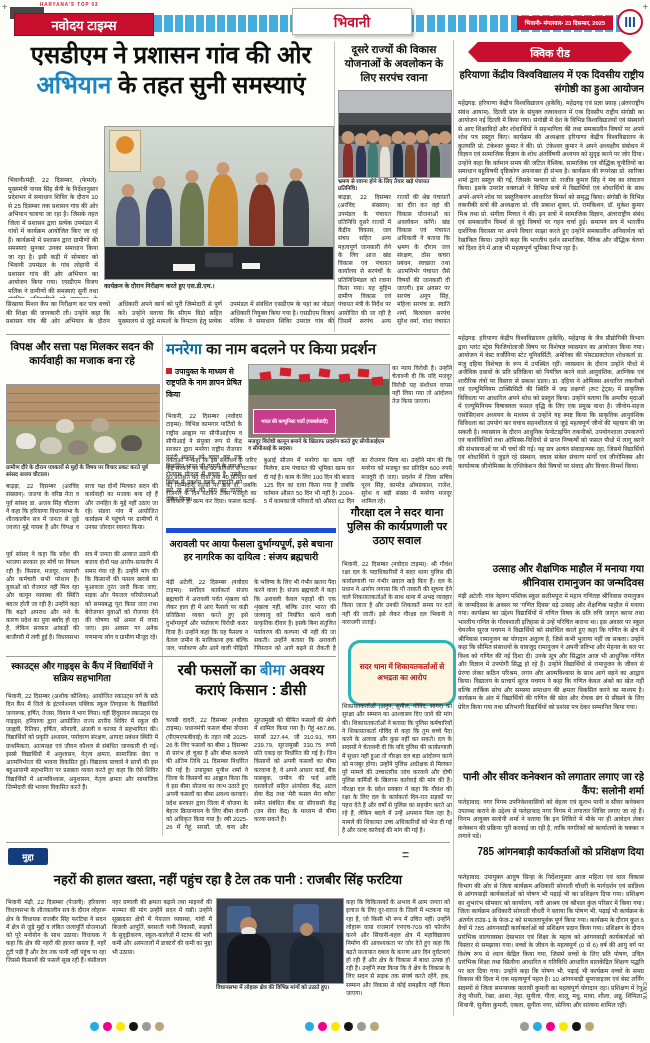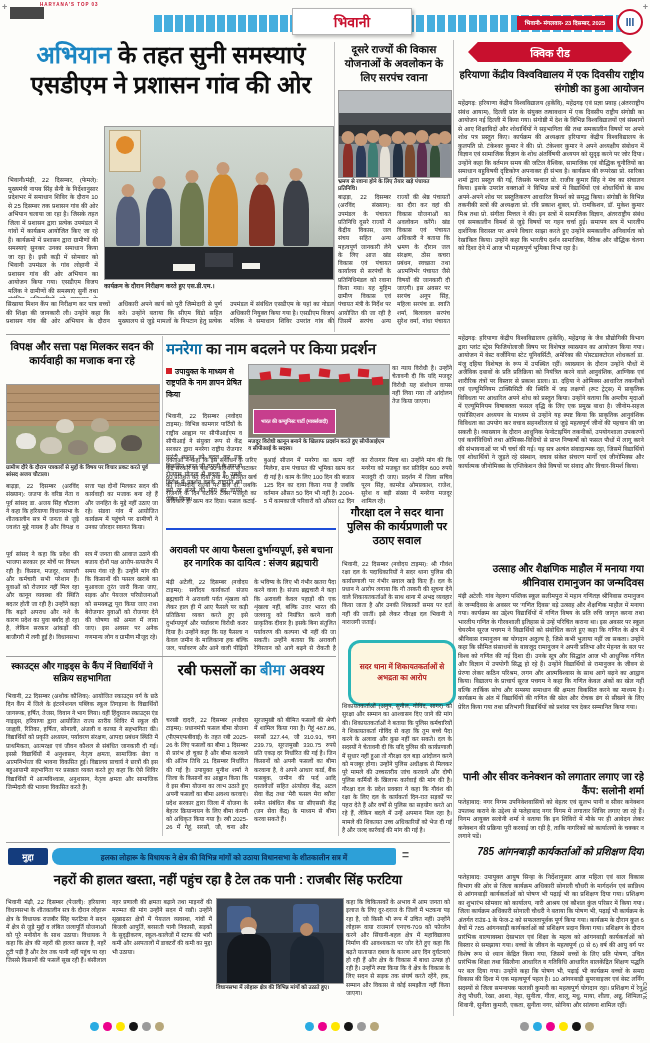--- a/index.html
+++ b/index.html
@@ -16,21 +16,21 @@
         color:#fff;font-weight:700;font-size:13px;display:flex;align-items:center;justify-content:center;
         border:1px solid #8e0b20;}
   .bars{position:absolute;left:154px;top:15px;right:16px;height:17px;
         background:repeating-linear-gradient(90deg,#45aede 0 8px,#ffffff 8px 10.5px);}
   .section-ribbon{position:absolute;left:292px;top:8px;width:118px;height:25px;background:#ffffff;
         border:1px solid #b5b5b5;box-shadow:2px 2px 3px rgba(0,0,0,.25);display:flex;align-items:center;justify-content:center;
         color:#c8102e;font-weight:700;font-size:14px;}
   .datebox{position:absolute;left:517px;top:16px;width:96px;height:14px;background:#c8102e;color:#fff;
         font-size:5.8px;font-weight:700;display:flex;align-items:center;justify-content:center;}
   .pagecircle{position:absolute;left:617px;top:9px;width:22px;height:22px;border:2.5px solid #c8102e;border-radius:50%;
-        background:#fff;color:#1a4f8f;font-weight:700;font-size:10px;display:flex;align-items:center;justify-content:center;}
+        background:#fff;color:#1a4f8f;font-weight:700;font-size:14px;display:flex;align-items:center;justify-content:center;}
   
   .h-main{position:absolute;left:4px;top:40px;width:334px;text-align:center;font-weight:700;
         font-size:24px;line-height:1.25;color:#0e0e0e;}
   .acc-blue{color:#1c86c2;}
   .acc-red{color:#0369a1;}
   .deck{font-size:8px;font-weight:700;line-height:1.5;color:#101010;}
   .bullet{display:inline-block;width:6px;height:6px;background:#d42027;margin-right:3px;}
   .body-txt{font-size:6.1px;line-height:1.4;text-align:justify;color:#222;overflow:hidden;}
   .cap{font-size:6.3px;font-weight:700;color:#333;line-height:1.3;overflow:hidden;}
   .hl{font-weight:700;color:#0e0e0e;text-align:center;overflow:hidden;}
@@ -81,28 +81,29 @@
 </head>
 <body>
 
 <div class="page">
 
   <div class="crop" style="left:2px;top:2px;">+</div>
   <div class="crop" style="right:2px;top:2px;">+</div>
 
   <div class="tagline">HARYANA'S TOP 03</div>
   <div class="logo-fold"></div>
+  <div class="logo">नवोदय टाइम्स</div>
   <div class="bars"></div>
   <div class="section-ribbon">भिवानी</div>
   <div class="datebox">भिवानी•  मंगलवार•  23 दिसम्बर, 2025</div>
   <div class="pagecircle">III</div>
 
   <div class="h-main">
+    <div>एसडीएम ने प्रशासन गांव की ओर</div>
     <div><span class="acc-blue">अभियान</span><span> के तहत सुनी समस्याएं</span></div>
-    <div>एसडीएम ने प्रशासन गांव की ओर</div>
   </div>
   <div class="abs body-txt" style="left:8px;top:176px;width:90px;height:122px;">भिवानी/मंढ़ी, 22 दिसम्बर, (फेमले):  मुख्यमंत्री नायब सिंह सैनी के निर्देशानुसार प्रदेशभर में समाधान शिविर के दौरान 10 से 25 दिसम्बर तक प्रशासन गांव की ओर अभियान चलाया जा रहा है। जिसके तहत जिला में प्रशासन द्वारा प्रत्येक उपमंडल में गांवों में कार्यक्रम आयोजित किए जा रहे हैं। कार्यक्रमों में प्रशासन द्वारा ग्रामीणों की समस्याएं सुनकर उनका समाधान किया जा रहा है। इसी कड़ी में सोमवार को भिवानी उपमंडल के गांव लोहानी में प्रशासन गांव की ओर अभियान का आयोजन किया गया। एसडीएम विजय मलिक ने ग्रामीणों की समस्याएं सुनीं तथा संबंधित अधिकारियों को समाधान के निर्देश दिए। इस अभियान के दौरान निहाल सिंह, मनोज सिंह, गोपाल व कमला ने बिजली लाइन ठीक करने, पेयजल आपूर्ति, गलियों में जलभराव आदि समस्याएं रखीं। एसडीएम ने मौके पर ही अधिकांश समस्याओं का समाधान करवाया तथा शेष के लिए संबंधित विभागों को तुरंत कार्रवाई के निर्देश दिए।</div>
 
   <div class="ph p1" style="left:104px;top:126px;width:228px;height:152px;">
     <div class="poster"></div>
     <div class="fig" style="left:18%;width:26px;height:58px;background:#44506b;"></div>
     <div class="fig" style="left:33%;width:24px;height:64px;background:#707a50;"></div>
     <div class="fig" style="left:45%;width:30px;height:72px;background:#d08a2f;"></div>
     <div class="fig" style="left:63%;width:26px;height:62px;background:#833325;"></div>
     <div class="fig" style="left:78%;width:26px;height:66px;background:#3c4048;"></div>
@@ -162,53 +163,53 @@
     <span class="fl" style="left:50%;top:6%;transform:rotate(8deg);"></span>
     <span class="fl" style="left:64%;top:12%;transform:rotate(-6deg);"></span>
     <span class="fl" style="left:78%;top:5%;transform:rotate(5deg);"></span>
     <span class="fl" style="left:88%;top:16%;transform:rotate(-5deg);"></span>
     <div class="p4-banner">भारत की कम्युनिस्ट पार्टी (मार्क्सवादी)</div>
   </div>
   <div class="abs body-txt" style="left:392px;top:364px;width:60px;height:88px;font-size:5.9px;">का न्याय विरोधी है। उन्होंने चेतावनी दी कि यदि मजदूर विरोधी यह संशोधन वापस नहीं लिया गया तो आंदोलन तेज किया जाएगा।</div>
   <div class="abs cap" style="left:248px;top:438px;width:140px;height:15px;font-size:5.6px;">मजदूर विरोधी कानून बनाने के खिलाफ प्रदर्शन करते हुए सीपीआईएम व सीपीआई के सदस्य।</div>
   <div class="abs body-txt" style="left:166px;top:456px;width:286px;height:66px;column-count:3;column-gap:7px;font-size:5.9px;">वक्ताओं ने कहा कि इस संशोधन के जरिए केंद्र सरकार का फंड 90 प्रतिशत से घटाकर 60 प्रतिशत कर दिया तथा 40 प्रतिशत खर्च की जिम्मेदारी राज्यों पर डाल दी, जबकि रोजगार के दिन घटाकर टैक्स मजदूरी का अधिकार ही खत्म कर दिया। फसल कटाई-बुआई सीजन में मनरेगा का काम नहीं मिलेगा, ग्राम पंचायत की भूमिका खत्म कर दी गई है। काम के लिए 100 दिन की बजाय 125 दिन का दावा किया गया है जबकि वर्तमान औसत 50 दिन भी नहीं है। 2004-5 में कामकाजी परिवारों को औसत 62 दिन का रोजगार मिला था। उन्होंने मांग की कि मनरेगा को मजबूत कर प्रतिदिन 600 रुपये मजदूरी दी जाए। प्रदर्शन में जिला सचिव पूरन सिंह, कामरेड ओमप्रकाश, राजेश, सुरेश व बड़ी संख्या में मनरेगा मजदूर शामिल रहे।</div>
 
-  <div class="abs hl" style="left:166px;top:528px;width:170px;height:44px;font-size:9.5px;line-height:1.35;border-top:2px solid #1d4ed8;padding-top:14px;">अरावली पर आया फैसला दुर्भाग्यपूर्ण, इसे बचाना हर नागरिक का दायित्व : संजय ब्रह्मचारी</div>
+  <div class="abs hl" style="left:166px;top:528px;width:170px;height:44px;font-size:9.5px;line-height:1.35;border-top:5px solid #1d4ed8;padding-top:5px;">अरावली पर आया फैसला दुर्भाग्यपूर्ण, इसे बचाना हर नागरिक का दायित्व : संजय ब्रह्मचारी</div>
   <div class="abs body-txt" style="left:166px;top:578px;width:170px;height:76px;column-count:2;column-gap:6px;font-size:5.9px;">मंढ़ी अटेली, 22 दिसम्बर (नवोदय टाइम्स):  सर्वोदय कार्यकर्ता संजय ब्रह्मचारी ने अरावली पर्वत शृंखला को लेकर हाल ही में आए फैसले पर कड़ी प्रतिक्रिया व्यक्त करते हुए इसे दुर्भाग्यपूर्ण और पर्यावरण विरोधी करार दिया है। उन्होंने कहा कि यह फैसला न केवल जमीन के मालिकाना हक बल्कि जल, पर्यावरण और आने वाली पीढ़ियों के भविष्य के लिए भी गंभीर खतरा पैदा करने वाला है। संजय ब्रह्मचारी ने कहा कि अरावली केवल पहाड़ों की एक शृंखला नहीं, बल्कि उत्तर भारत की जलवायु को नियंत्रित करने वाली प्राकृतिक दीवार है। इसके बिना संतुलित पर्यावरण की कल्पना भी नहीं की जा सकती। उन्होंने बताया कि अरावली रेगिस्तान को आगे बढ़ने से रोकती है और भूजल स्तर बनाए रखने व वायु प्रदूषण नियंत्रण में महत्वपूर्ण भूमिका निभाती है। हर नागरिक का दायित्व है कि वह इस धरोहर को बचाने के लिए आगे आए और इसके संरक्षण के लिए आवाज उठाए।</div>
 
   <div class="vrule" style="left:338px;top:506px;height:330px;"></div>
   <div class="abs hl" style="left:342px;top:506px;width:110px;height:50px;font-size:11px;line-height:1.25;">गौरक्षा दल ने सदर थाना पुलिस की कार्यप्रणाली पर उठाए सवाल</div>
   <div class="abs body-txt" style="left:342px;top:560px;width:110px;height:78px;font-size:5.9px;">भिवानी, 22 दिसम्बर (नवोदय टाइम्स):  श्री गौवंश रक्षा दल के पदाधिकारियों ने सदर थाना पुलिस की कार्यप्रणाली पर गंभीर सवाल खड़े किए हैं। दल के प्रधान ने आरोप लगाया कि गौ तस्करी की सूचना देने वाले शिकायतकर्ताओं के साथ थाना में अभद्र व्यवहार किया जाता है और उनकी शिकायतें समय पर दर्ज नहीं की जातीं। इसे लेकर गौरक्षा दल भिवानी ने नाराजगी जताई।</div>
   <div class="inset" style="left:348px;top:640px;width:96px;height:54px;">सदर थाना में शिकायतकर्ताओं से अभद्रता का आरोप</div>
   <div class="abs body-txt" style="left:342px;top:702px;width:110px;height:134px;font-size:5.9px;">शिकायतकर्ताओं (अनुप, सुनील, गोविंद, सागर) को सुरक्षा और सम्मान का आश्वासन दिए जाने की मांग की। शिकायतकर्ताओं ने बताया कि पुलिस कर्मचारियों ने शिकायतकर्ता गोविंद से कहा कि तुम बच्चे पैदा करने के अलावा और कुछ नहीं कर सकते। दल के सदस्यों ने चेतावनी दी कि यदि पुलिस की कार्यप्रणाली में सुधार नहीं हुआ तो गौरक्षा दल बड़ा आंदोलन करने को मजबूर होगा। उन्होंने पुलिस अधीक्षक से मिलकर पूरे मामले की उच्चस्तरीय जांच करवाने और दोषी पुलिस कर्मियों के खिलाफ कार्रवाई की मांग की है। गौरक्षा दल के प्रदेश प्रवक्ता ने कहा कि गौवंश की रक्षा के लिए दल के कार्यकर्ता दिन-रात सड़कों पर पहरा देते हैं और वर्षों से पुलिस का सहयोग करते आ रहे हैं, लेकिन बदले में उन्हें अपमान मिल रहा है। मामले की शिकायत उच्च अधिकारियों को भेज दी गई है और जल्द कार्रवाई की मांग की गई है।</div>
 
   <div class="hrule" style="left:6px;top:656px;width:330px;"></div>
 
   <div class="abs hl" style="left:6px;top:660px;width:152px;height:28px;font-size:9px;line-height:1.35;">स्काउट्स और गाइड्स के कैंप में विद्यार्थियों ने सक्रिय सहभागिता</div>
   <div class="abs body-txt" style="left:6px;top:692px;width:152px;height:144px;font-size:5.9px;">भिवानी, 22 दिसम्बर (अशोक कौशिक):  आयोजित स्काउट्स वर्ग के छठे दिन कैंप में जिले के इंटरनेशनल पब्लिक स्कूल तिगड़ाना के विद्यार्थियों जागरूक, हर्षित, तेजस, विवान ने भाग लिया। वहीं हिंदुस्तान स्काउट्स एंड गाइड्स, हरियाणा द्वारा आयोजित राज्य स्तरीय शिविर में स्कूल की जाह्नवी, रितिका, हर्षिता, सोनाली, अंजली व काव्या ने सहभागिता की। विद्यार्थियों को प्रकृति अध्ययन, पर्यावरण संरक्षण, आपदा प्रबंधन स्थिति में प्राथमिकता, आत्मरक्षा एवं जीवन कौशल से संबंधित जानकारी दी गई। इससे विद्यार्थियों में अनुशासन, नेतृत्व क्षमता, सामाजिक सेवा व आत्मनिर्भरता की भावना विकसित हुई। विद्यालय प्राचार्य ने छात्रों की इस बहुआयामी सहभागिता पर प्रसन्नता व्यक्त करते हुए कहा कि ऐसे शिविर विद्यार्थियों में आत्मविश्वास, अनुशासन, नेतृत्व क्षमता और सामाजिक जिम्मेदारी की भावना विकसित करते हैं।</div>
 
   <div class="abs hl" style="left:166px;top:660px;width:170px;height:50px;font-size:15px;line-height:1.3;">
     <div><span>रबी फसलों का </span><span class="acc-blue">बीमा</span><span> अवश्य</span></div>
+    <div>कराएं किसान : डीसी</div>
   </div>
   <div class="abs body-txt" style="left:166px;top:716px;width:170px;height:120px;column-count:2;column-gap:6px;font-size:5.9px;">चरखी दादरी, 22 दिसम्बर (नवोदय टाइम्स):  प्रधानमंत्री फसल बीमा योजना (पीएमएफबीवाई) के तहत रबी 2025-26 के लिए फसलों का बीमा 1 दिसम्बर से प्रारंभ हो चुका है और बीमा करवाने की अंतिम तिथि 31 दिसम्बर निर्धारित की गई है। उपायुक्त मुनीश शर्मा ने जिला के किसानों का आह्वान किया कि वे इस बीमा योजना का लाभ उठाते हुए अपनी फसलों का बीमा अवश्य करवाएं। प्रदेश सरकार द्वारा जिला में योजना के बेहतर क्रियान्वयन के लिए बीमा कंपनी को अधिकृत किया गया है। रबी 2025-26 में गेहूं, सरसों, जौ, चना और सूरजमुखी को बीमित फसलों की श्रेणी में शामिल किया गया है। गेहूं 487.86, सरसों 327.44, जौ 310.91, चना 239.79, सूरजमुखी 330.75 रुपये प्रति एकड़ दर निर्धारित की गई है। जिन किसानों को अपनी फसलों का बीमा करवाना है, वे अपने आधार कार्ड, बैंक पासबुक, जमीन की फर्द आदि दस्तावेजों सहित अंत्योदय केंद्र, अटल सेवा केंद्र तथा 'मेरी फसल मेरा ब्यौरा' समेत संबंधित बैंक या सीएससी केंद्र (जन सेवा केंद्र) के माध्यम से बीमा करवा सकते हैं।</div>
 
   <div class="qr-ribbon">क्विक रीड</div>
   <div class="abs qr-head" style="left:458px;top:68px;width:186px;height:28px;">हरियाणा केंद्रीय विश्वविद्यालय में एक दिवसीय राष्ट्रीय संगोष्ठी का हुआ आयोजन</div>
   <div class="abs body-txt" style="left:458px;top:99px;width:186px;height:201px;">महेंद्रगढ़:  हरियाणा केंद्रीय विश्वविद्यालय (हकेंवि), महेंद्रगढ़ एवं प्रज्ञा प्रवाह (अंतरराष्ट्रीय संबंध आयाम), दिल्ली प्रांत के संयुक्त तत्वावधान में एक दिवसीय राष्ट्रीय संगोष्ठी का आयोजन नई दिल्ली में किया गया। संगोष्ठी में देश के विभिन्न विश्वविद्यालयों एवं संस्थानों से आए शिक्षाविदों और शोधार्थियों ने सहभागिता की तथा समकालीन विषयों पर अपने शोध पत्र प्रस्तुत किए। कार्यक्रम की अध्यक्षता हरियाणा केंद्रीय विश्वविद्यालय के कुलपति प्रो. टंकेश्वर कुमार ने की। प्रो. टंकेश्वर कुमार ने अपने अध्यक्षीय संबोधन में विज्ञान एवं सामाजिक विज्ञान के शोध अंतर्विषयी अध्ययन को सुदृढ़ करने पर जोर दिया। उन्होंने कहा कि वर्तमान समय की जटिल वैश्विक, सामाजिक एवं बौद्धिक चुनौतियों का समाधान बहुविषयी दृष्टिकोण अपनाकर ही संभव है। कार्यक्रम की रूपरेखा प्रो. सारिका शर्मा द्वारा प्रस्तुत की गई, जिसके पश्चात प्रो. राजीव कुमार सिंह ने मंच का संचालन किया। इसके उपरांत वक्ताओं ने विभिन्न सत्रों में विद्यार्थियों एवं शोधार्थियों के साथ अपने-अपने शोध पर प्रस्तुतिकरण आधारित विमर्श को समृद्ध किया। संगोष्ठी के विभिन्न तकनीकी सत्रों की अध्यक्षता प्रो. रवि प्रकाश शुक्ल, प्रो. रामकिशन, डॉ. मुकेश कुमार मिश्र तथा प्रो. संगीता मित्तल ने की। इन सत्रों में सामाजिक विज्ञान, अंतरराष्ट्रीय संबंध एवं समकालीन विमर्श से जुड़े विषयों पर गहन चर्चा हुई। समापन सत्र में भारतीय दार्शनिक विरासत पर अपने विचार साझा करते हुए उन्होंने समकालीन अनिवार्यता को रेखांकित किया। उन्होंने कहा कि भारतीय दर्शन सामाजिक, नैतिक और बौद्धिक चेतना को दिशा देने में आज भी महत्वपूर्ण भूमिका निभा रहा है।</div>
   <div class="abs body-txt" style="left:458px;top:334px;width:186px;height:226px;">महेंद्रगढ़:  हरियाणा केंद्रीय विश्वविद्यालय (हकेंवि), महेंद्रगढ़ के जैव प्रौद्योगिकी विभाग द्वारा प्लांट स्ट्रेस फिजियोलाजी विषय पर विशेषज्ञ व्याख्यान का आयोजन किया गया। आयोजन में वेस्ट वर्जीनिया स्टेट यूनिवर्सिटी, अमेरिका की पोस्टडाक्टोरल शोधकर्ता डा. मंजु दहिया विशेषज्ञ के रूप में उपस्थित रहीं। व्याख्यान के दौरान उन्होंने पौधों में अजैविक दबावों के प्रति प्रतिक्रिया को नियंत्रित करने वाले आनुवंशिक, आण्विक एवं शारीरिक तंत्रों पर विस्तार से प्रकाश डाला। डा. दहिया ने ओमिक्स आधारित तकनीकों एवं एल्यूमिनियम टाक्सिसिटी की स्थिति में जड़ लक्षणों (रूट ट्रेट्स) में प्राकृतिक विविधता पर आधारित अपने शोध को प्रस्तुत किया। उन्होंने बताया कि अम्लीय मृदाओं में एल्यूमिनियम विषाक्तता फसल वृद्धि के लिए एक प्रमुख बाधा है। जीनोम-सहज एसोसिएशन अध्ययन के माध्यम से उन्होंने यह स्पष्ट किया कि प्राकृतिक आनुवंशिक विविधता का उपयोग कर वचाव सहनशीलता से जुड़े महत्वपूर्ण जीनों की पहचान की जा सकती है। व्याख्यान के दौरान आधुनिक फेनोटाइपिंग तकनीकों, उपयोगशाला उपकरणों एवं कार्यविधियों तथा ओमिक्स-विधियों से प्राप्त निष्कर्षों को फसल पौधों में लागू करने की संभावनाओं पर भी चर्चा की गई। यह सत्र अत्यंत संवादात्मक रहा, जिसमें विद्यार्थियों एवं शोधार्थियों ने जुड़ते रहे संस्थान, वचाव संकेत संचरण मार्गों एवं जीनोमिक्स और कार्यात्मक जीनोमिक्स के एप्लिकेशन जैसे विषयों पर संवाद और विचार-विमर्श किया।</div>
   <div class="abs qr-head" style="left:458px;top:562px;width:186px;height:28px;">उत्साह और शैक्षणिक माहौल में मनाया गया श्रीनिवास रामानुजन का जन्मदिवस</div>
   <div class="abs body-txt" style="left:458px;top:592px;width:186px;height:176px;">मंढ़ी अटेली:  गांव नेहरुग पब्लिक स्कूल सलीमपुरा में महान गणितज्ञ श्रीनिवास रामानुजन के जन्मदिवस के अवसर पर 'गणित दिवस' बड़े उत्साह और शैक्षणिक माहौल में मनाया गया। कार्यक्रम का उद्देश्य विद्यार्थियों में गणित विषय के प्रति रुचि जागृत करना तथा भारतीय गणित के गौरवशाली इतिहास से उन्हें परिचित कराना था। इस अवसर पर स्कूल चेयरमैन सूरज पचगम ने विद्यार्थियों को संबोधित करते हुए कहा कि गणित के क्षेत्र में श्रीनिवास रामानुजन का योगदान अतुल्य है, जिसे कभी भुलाया नहीं जा सकता। उन्होंने कहा कि सीमित संसाधनों के बावजूद रामानुजन ने अपनी प्रतिभा और मेहनत के बल पर विश्व को गणित की नई दिशा दी। उनके सूत्र और सिद्धांत आज भी आधुनिक गणित और विज्ञान में उपयोगी सिद्ध हो रहे हैं। उन्होंने विद्यार्थियों से रामानुजन के जीवन से प्रेरणा लेकर कठिन परिश्रम, लगन और आत्मविश्वास के साथ आगे बढ़ने का आह्वान किया। विद्यालय के प्राचार्य सूरज पचगम ने कहा कि गणित केवल अंकों का खेल नहीं बल्कि तार्किक सोच और समस्या समाधान की क्षमता विकसित करने का माध्यम है। कार्यक्रम के अंत में विद्यार्थियों की गणित की खेल और रोचक ढंग से सीखने के लिए प्रेरित किया गया तथा प्रतिभागी विद्यार्थियों को प्रशंसा पत्र देकर सम्मानित किया गया।</div>
   <div class="abs qr-head" style="left:458px;top:770px;width:186px;height:26px;">पानी और सीवर कनेक्शन को लगातार लगाए जा रहे कैंप: सलोनी शर्मा</div>
   <div class="abs body-txt" style="left:458px;top:798px;width:186px;height:40px;">फतेहाबाद:  नगर निगम उपनिवेशवासियों को बेहतर एवं सुलभ पानी व सीवर कनेक्शन उपलब्ध कराने के उद्देश्य से फतेहाबाद नगर निगम में लगातार शिविर लगाए जा रहे हैं। निगम आयुक्त सलोनी शर्मा ने बताया कि इन शिविरों में मौके पर ही आवेदन लेकर कनेक्शन की प्रक्रिया पूरी करवाई जा रही है, ताकि नागरिकों को कार्यालयों के चक्कर न लगाने पड़ें।</div>
-  <div class="abs qr-head" style="left:458px;top:845px;width:186px;height:26px;font-style:italic;">785 आंगनबाड़ी कार्यकर्ताओं को प्रशिक्षण दिया</div>
+  <div class="abs qr-head" style="left:458px;top:845px;width:186px;height:26px;">785 आंगनबाड़ी कार्यकर्ताओं को प्रशिक्षण दिया</div>
   <div class="abs body-txt" style="left:458px;top:873px;width:186px;height:140px;">फतेहाबाद:  उपायुक्त आयुष सिन्हा के निर्देशानुसार आज महिला एवं बाल विकास विभाग की ओर से जिला कार्यक्रम अधिकारी सोनाली चौधरी के मार्गदर्शन एवं सान्निध्य से आंगनबाड़ी कार्यकर्ताओं को पोषण भी पढ़ाई भी का प्रशिक्षण दिया गया। प्रशिक्षण का शुभारंभ सोमवार को कार्यालय, नारी आश्रय एवं कौशल कुंज परिसर में किया गया। जिला कार्यक्रम अधिकारी सोनाली चौधरी ने बताया कि पोषण भी, पढ़ाई भी कार्यक्रम के अंतर्गत राउंड-1 के फेज-2 को सफलतापूर्वक पूर्ण किया गया। कार्यक्रम के दौरान कुल 6 बैचों में 785 आंगनबाड़ी कार्यकर्ताओं को प्रशिक्षण प्रदान किया गया। प्रशिक्षण के दौरान प्रारंभिक बाल्यावस्था देखभाल एवं शिक्षा के महत्व को आंगनबाड़ी कार्यकर्ताओं को विस्तार से समझाया गया। बच्चों के जीवन के महत्वपूर्ण (0 से 6) वर्ष की आयु वर्ग पर विशेष रूप से ध्यान केंद्रित किया गया, जिसमें बच्चों के लिए प्रति पोषण, उचित प्रारंभिक शिक्षा तथा खिलौना आधारित व गतिविधि आधारित बालकेंद्रित शिक्षण पद्धति पर बल दिया गया। उन्होंने कहा कि पोषण भी, पढ़ाई भी कार्यक्रम बच्चों के समग्र विकास की दिशा में एक महत्वपूर्ण पहल है। 10 आंगनबाड़ी सुपरवाइजर एवं बेस्ट लर्निंग सदस्यों से जिला समन्वयक फलावी कुमारी का महत्वपूर्ण योगदान रहा। प्रशिक्षण में रेनू, तेजु पौधरी, रेखा, आशा, नेहा, सुनीता, गीता, शालू, मधु, माया, शीला, अन्नु, शिमिला, शिवानी, सुनीता कुमारी, एकता, सुनीता नगर, सोनिया और सांत्वना शामिल रहीं।</div>
 
   <div class="hrule" style="left:6px;top:842px;width:444px;"></div>
   <div class="mudda">मुद्दा</div>
-  <div class="kicker">हलका लोहारू के विधायक ने क्षेत्र की विभिन्न मांगों को उठाया विधानसभा के शीतकालीन सत्र में</div>
   <div class="eq">=</div>
   <div class="abs hl" style="left:6px;top:870px;width:444px;height:22px;font-size:12.8px;white-space:nowrap;">नहरों की हालत खस्ता, नहीं पहुंच रहा है टेल तक पानी : राजबीर सिंह फरटिया</div>
   <div class="abs body-txt" style="left:6px;top:898px;width:206px;height:118px;column-count:2;column-gap:6px;font-size:5.9px;">भिवानी मंढ़ी, 22 दिसम्बर (पेजली):  हरियाणा विधानसभा के शीतकालीन सत्र के दौरान लोहारू क्षेत्र के विधायक राजबीर सिंह फरटिया ने सदन में क्षेत्र से जुड़े मुद्दों व लंबित जलापूर्ति योजनाओं को पूरे मनोयोग के साथ उठाया। विधायक ने कहा कि क्षेत्र की नहरों की हालत खस्ता है, नहरें टूटी पड़ी हैं और टेल तक पानी नहीं पहुंच पा रहा जिससे किसानों की फसलें सूख रही हैं। बंसीलाल नहर प्रणाली की क्षमता बढ़ाने तथा माइनरों की मरम्मत की मांग उन्होंने सदन में रखी। उन्होंने सूखाग्रस्त क्षेत्रों में पेयजल व्यवस्था, गांवों में बिजली आपूर्ति, बरसाती पानी निकासी, सड़कों के सुदृढ़ीकरण, स्कूल-कालेजों में स्टाफ की भारी कमी और अस्पतालों में डाक्टरों की कमी का मुद्दा भी उठाया।</div>
   <div class="ph p5" style="left:216px;top:898px;width:126px;height:84px;">
     <div class="chair" style="left:8%;top:8%;width:24px;height:26px;"></div>
     <div class="chair" style="left:60%;top:6%;width:26px;height:28px;"></div>
     <div class="head-c" style="left:18%;top:22%;width:17px;height:17px;"></div>
     <div class="beard" style="left:19%;top:33%;width:15px;height:9px;"></div>
     <div class="torso" style="left:8%;top:42%;width:44px;height:50px;"></div>
     <div class="head-c" style="left:66%;top:28%;width:13px;height:13px;"></div>

